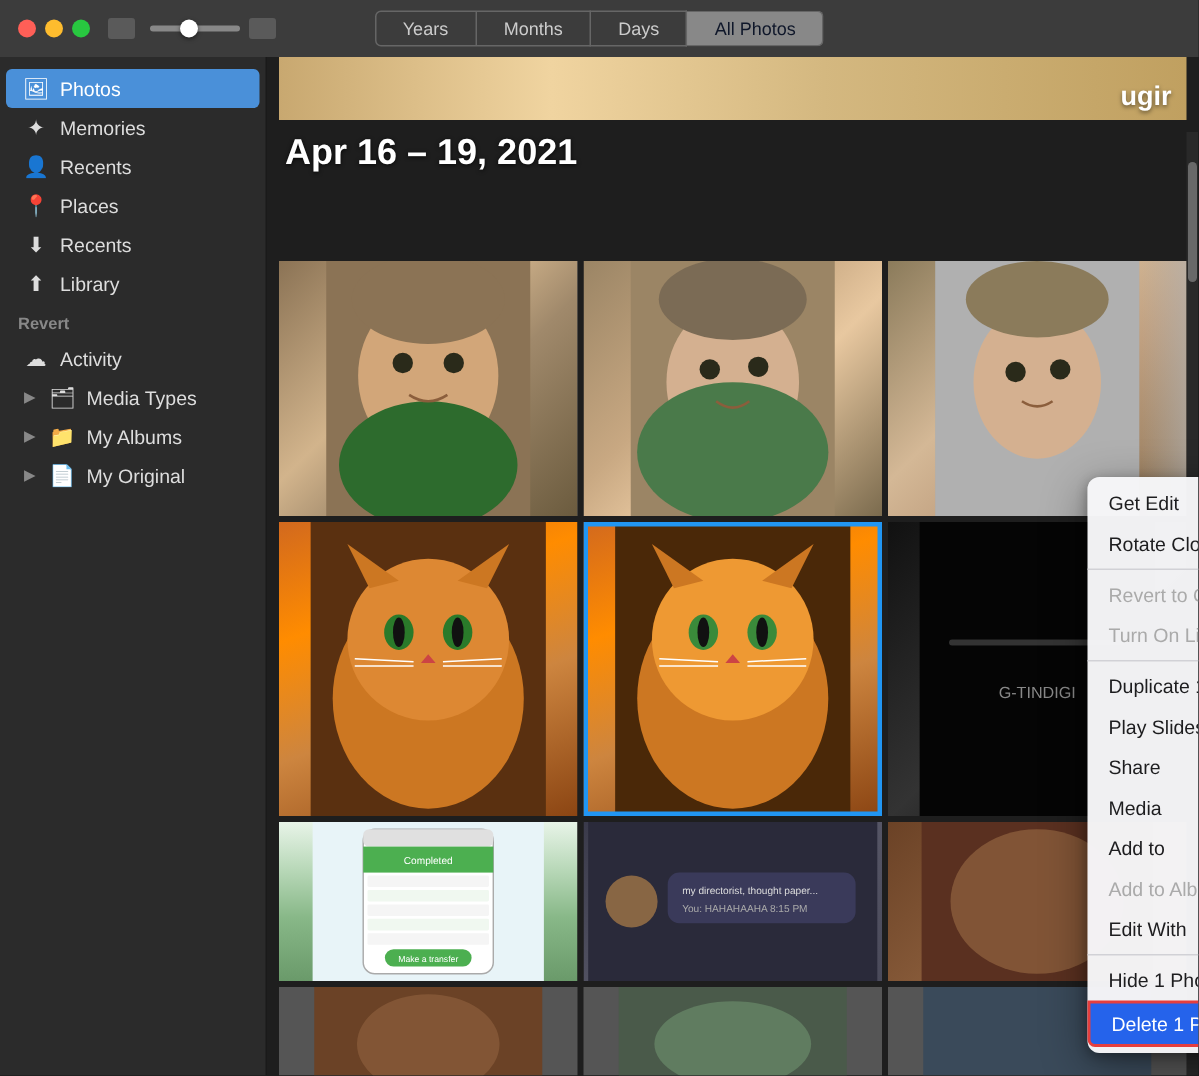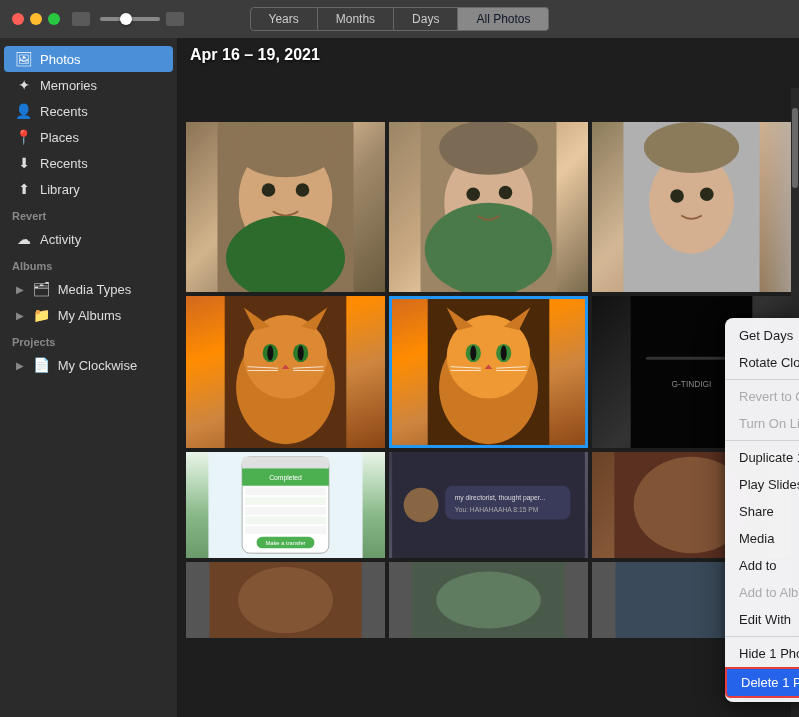--- a/index.html
+++ b/index.html
@@ -143,21 +143,21 @@
 
     
     .content {
       flex: 1;
       background: #1e1e1e;
       overflow: hidden;
       position: relative;
     }
     .date-header {
       color: white;
-      font-size: 16px;
+      font-size: 24px;
       font-weight: 700;
       padding: 10px 16px;
       position: absolute;
       top: 0;
       left: 0;
       z-index: 1;
       text-shadow: 0 1px 3px rgba(0,0,0,0.8);
     }
 
     
@@ -174,21 +174,21 @@
       background: #555;
       overflow: hidden;
       position: relative;
     }
 
     
     .second-row {
       display: flex;
       gap: 4px;
       padding: 4px 8px 0 8px;
-      height: 156px;
+      height: 200px;
       flex-shrink: 0;
     }
 
     
     .third-row {
       display: flex;
       gap: 4px;
       padding: 4px 8px 0 8px;
       height: 110px;
       flex-shrink: 0;
@@ -394,43 +394,44 @@
       <span class="icon">⬆</span>
       <span>Library</span>
     </div>
 
     <div class="sidebar-section-label">Revert</div>
     <div class="sidebar-item">
       <span class="icon">☁</span>
       <span>Activity</span>
     </div>
 
-    <div class="sidebar-section-label">Albums</div>
     <div class="sidebar-item">
       <span class="disclosure">▶</span>
       <span class="icon">🗂</span>
       <span>Media Types</span>
     </div>
     <div class="sidebar-item">
       <span class="disclosure">▶</span>
       <span class="icon">📁</span>
       <span>My Albums</span>
     </div>
 
-    <div class="sidebar-section-label">Projects</div>
     <div class="sidebar-item">
       <span class="disclosure">▶</span>
       <span class="icon">📄</span>
-      <span>My Clockwise</span>
+      <span>My Original</span>
     </div>
   </div>
 
   <div class="content">
     <div class="content-inner">
 
+      <div class="strip-top">
+        <div class="strip-top-text">ugir</div>
+      </div>
 
       <div class="date-header" style="position:relative; padding: 8px 12px;">Apr 16 – 19, 2021</div>
 
       <div class="baby-row">
         <div class="photo-block">
           <div class="baby-face-1">
             
             <svg viewBox="0 0 160 200" width="100%" height="100%" xmlns="http://www.w3.org/2000/svg">
               <rect width="160" height="200" fill="#8B7355"></rect>
               <ellipse cx="80" cy="90" rx="55" ry="65" fill="#D2A679"></ellipse>
@@ -593,21 +594,21 @@
           </svg>
         </div>
       </div>
 
       <div class="scrollbar-track">
         <div class="scrollbar-thumb"></div>
       </div>
 
       <div class="context-menu">
         <div class="menu-item">
-          <span>Get Days</span>
+          <span>Get Edit</span>
         </div>
         <div class="menu-item">
           <span>Rotate Clockwise</span>
         </div>
         <div class="menu-separator"></div>
         <div class="menu-item disabled">
           <span>Revert to Original</span>
         </div>
         <div class="menu-item disabled">
           <span>Turn On Live Photo</span>

